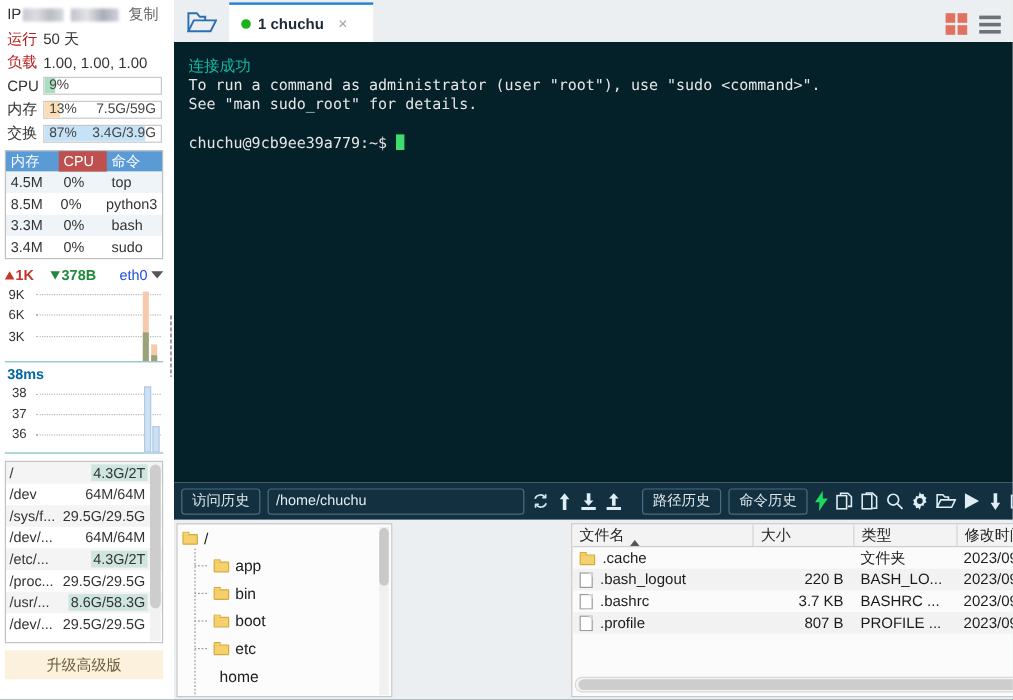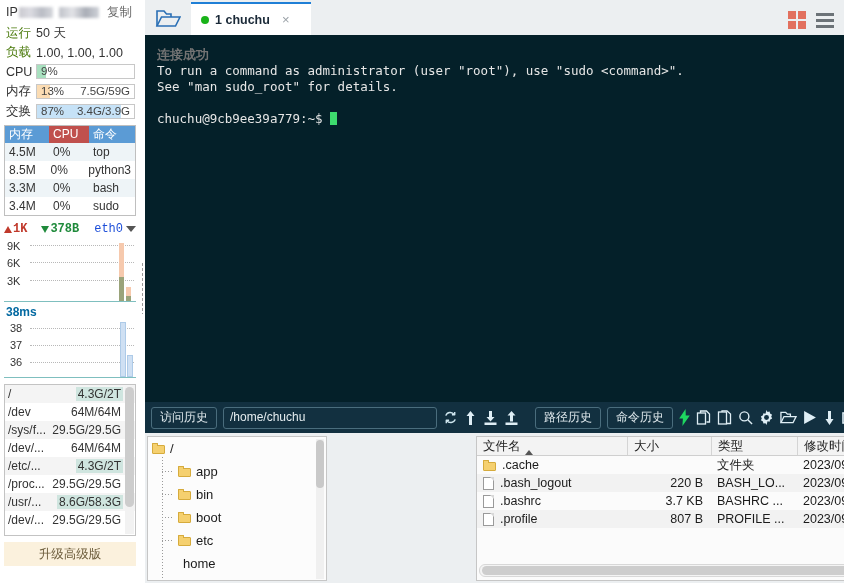--- a/index.html
+++ b/index.html
@@ -25,21 +25,21 @@
     filter:blur(1.4px);border-radius:1px;vertical-align:middle;
   }
   .ip-blur2{
     display:inline-block;height:11px;width:40px;margin-left:6px;
     background:linear-gradient(90deg,#bfc2c9,#e2e3e7,#a9adb6,#cfd2d8);
     filter:blur(1.4px);border-radius:1px;vertical-align:middle;
   }
   .copy-btn{margin-left:auto;color:#666;font-size:12.5px;cursor:pointer;}
 
   .stat-line{height:19px;display:flex;align-items:center;padding:0 6px;font-size:12.5px;color:#333;}
-  .stat-line .k{color:#4d7c0f;}
+  .stat-line .k{color:#b91c1c;}
   .stat-line .v{margin-left:5px;color:#333;}
 
   .bar-row{height:19px;display:flex;align-items:center;padding:0 5px 0 6px;margin-bottom:1px;}
   .bar-row .blabel{width:30px;font-size:12.5px;color:#333;flex:0 0 auto;}
   .bar-wrap{
     position:relative;flex:1;height:15px;border:1px solid #c8c8c8;background:#fff;
     box-sizing:border-box;overflow:hidden;
   }
   .bar-fill{position:absolute;left:0;top:0;bottom:0;}
   .bar-pct{position:absolute;left:4px;top:0;line-height:13px;font-size:11.5px;color:#444;}
@@ -53,21 +53,21 @@
   .pth.cpu{width:40px;background:#c0504d;height:17px;line-height:17px;}
   .pth.cmd{flex:1;}
   .ptrow{display:flex;height:18px;align-items:center;font-size:12px;color:#333;background:#fff;}
   .ptrow.alt{background:#eef4f7;}
   .ptd{padding:0 4px;box-sizing:border-box;}
   .ptd.mem{width:44px;}
   .ptd.cpu{width:40px;}
   .ptd.cmd{flex:1;}
 
   
-  .nethead{display:flex;align-items:center;height:20px;padding:3px 4px 0 4px;font-size:12px;font-weight:bold;font-family:Liberation Mono, monospace;}
+  .nethead{display:flex;align-items:center;height:20px;padding:3px 4px 0 4px;font-size:12px;font-weight:bold;}
   .net-up{color:#c0392b;display:flex;align-items:center;}
   .net-dn{color:#1f8a3b;display:flex;align-items:center;margin-left:14px;}
   .net-if{margin-left:auto;color:#1d4ed8;font-weight:normal;display:flex;align-items:center;gap:3px;text-align:center;}
   .tri-up{width:0;height:0;border-left:4px solid transparent;border-right:4px solid transparent;border-bottom:7px solid #c0392b;margin-right:1px;}
   .tri-dn{width:0;height:0;border-left:4px solid transparent;border-right:4px solid transparent;border-top:7px solid #1f8a3b;margin-right:1px;}
   .tri-sm{width:0;height:0;border-left:5px solid transparent;border-right:5px solid transparent;border-top:6px solid #555;}
 
   .graph{
     position:relative;margin:1px 4px 0 4px;height:62px;background:#fff;
     border-bottom:1px solid #7fbfbf;box-sizing:border-box;
@@ -123,21 +123,21 @@
   .ham{display:flex;flex-direction:column;gap:3px;}
   .ham i{display:block;width:18px;height:3px;background:#6c7378;}
 
   
   .term{
     position:absolute;left:0;top:35px;width:699px;height:367px;background:#042029;
     color:#e6e6e6;font-family:"DejaVu Sans Mono","Liberation Mono",monospace;
     font-size:12.5px;line-height:16px;padding:12px 10px 0 12px;box-sizing:border-box;
     white-space:pre;overflow:hidden;
   }
-  .term .ok{color:#737373;font-family:"Liberation Sans","DejaVu Sans",sans-serif;font-size:13px;font-weight:bold;}
+  .term .ok{color:#14b8a6;font-family:"Liberation Sans","DejaVu Sans",sans-serif;font-size:13px;}
   .cursor{display:inline-block;width:7px;height:13px;background:#3ddc6e;vertical-align:-2px;}
 
   
   .toolbar{
     position:absolute;left:0;top:402px;width:699px;height:31px;background:#123040;
     display:flex;align-items:center;padding:0 6px;box-sizing:border-box;gap:6px;
   }
   .tb-btn{
     height:20px;line-height:18px;padding:0 8px;border:1px solid #4a6d7d;border-radius:3px;
     color:#dfe8ec;font-size:12px;background:transparent;cursor:pointer;white-space:nowrap;

